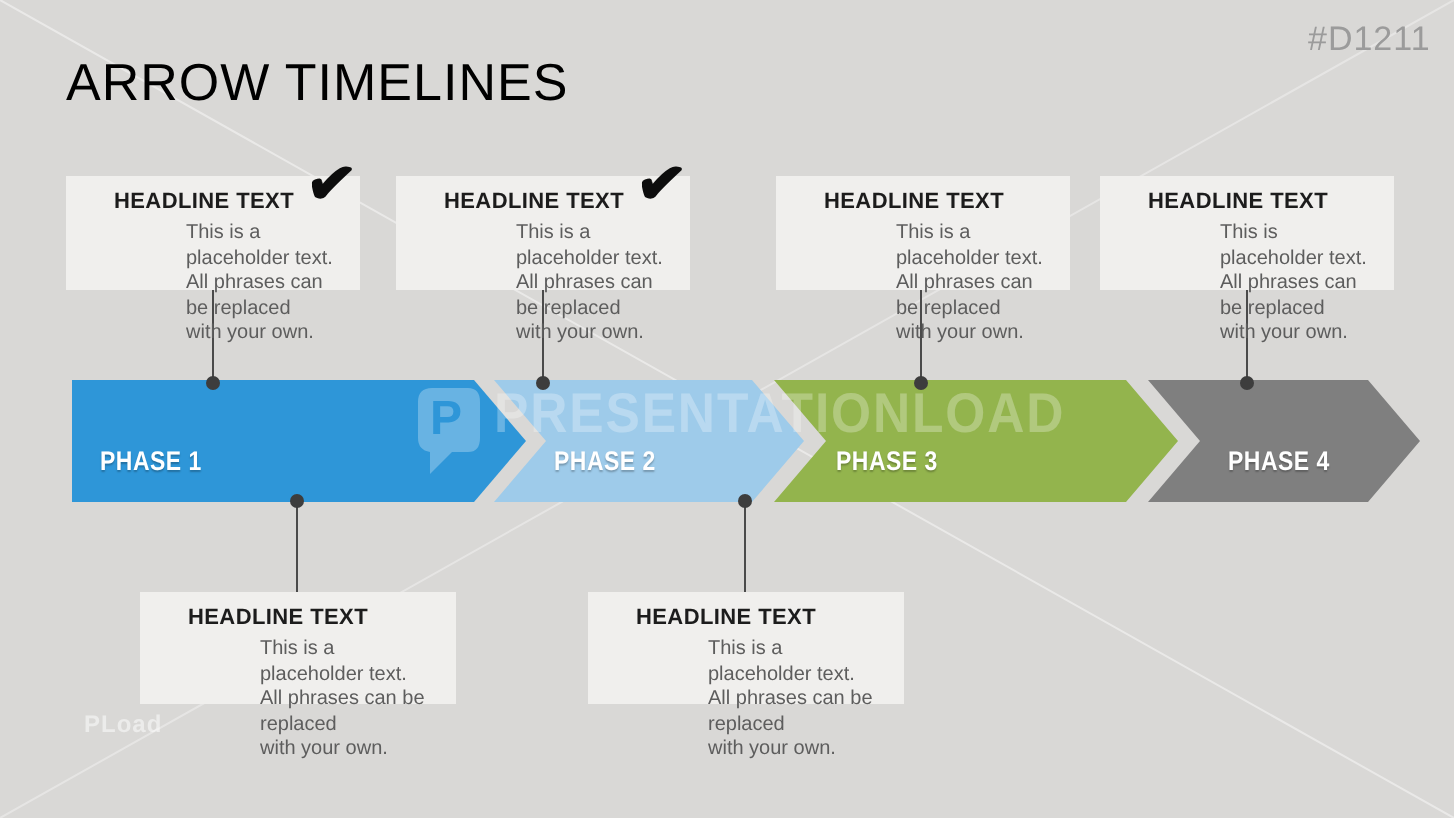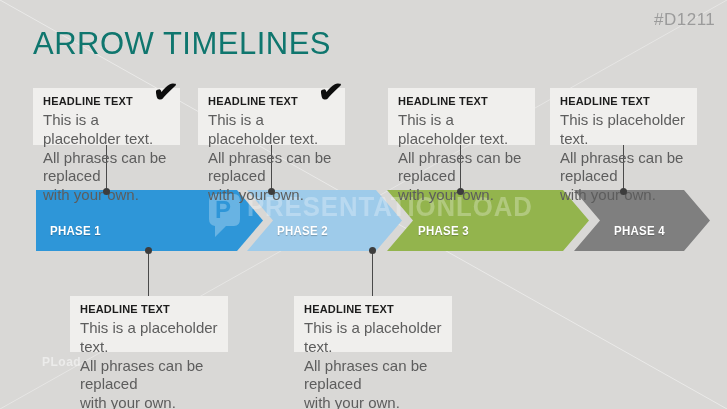--- a/index.html
+++ b/index.html
@@ -6,39 +6,40 @@
   body{font-family:"Liberation Sans", sans-serif;}
   .slide{
     position:relative;
     width:727px;height:409px;
     background:#d9d8d6;
     overflow:hidden;
   }
   .diag{position:absolute;left:0;top:0;z-index:1;pointer-events:none;}
   .title{
     position:absolute;left:33px;top:26px;z-index:3;
-    font-size:31px;font-weight:400;color:#0f766e;letter-spacing:.5px;
+    font-size:26px;font-weight:400;color:#000000;letter-spacing:.5px;
   }
   .code{
     position:absolute;left:654px;top:10px;z-index:3;
     font-size:17px;color:#9b9b9b;letter-spacing:.5px;
   }
   .cbox{
     position:absolute;z-index:4;
     background:#f0efed;
     box-sizing:border-box;
-    padding:7px 10px 0 10px;
+    padding:7px 10px 0 24px;
   }
   .cbox .hl{
     font-size:11px;font-weight:bold;color:#1c1c1c;letter-spacing:.2px;
     margin:0 0 4px 0;
   }
   .cbox .body{
-    font-size:15px;line-height:1.25;color:#5d5d5d;
+    font-size:10px;line-height:1.25;color:#5d5d5d;
     white-space:pre-line;
+    margin-left:36px;
   }
   .check{
     position:absolute;right:2px;top:-14px;z-index:5;
     font-size:30px;color:#0d0d0d;font-weight:bold;
     transform:rotate(6deg);
   }
   .t1{left:33px;top:88px;width:147px;height:57px;}
   .t2{left:198px;top:88px;width:147px;height:57px;}
   .t3{left:388px;top:88px;width:147px;height:57px;}
   .t4{left:550px;top:88px;width:147px;height:57px;}

